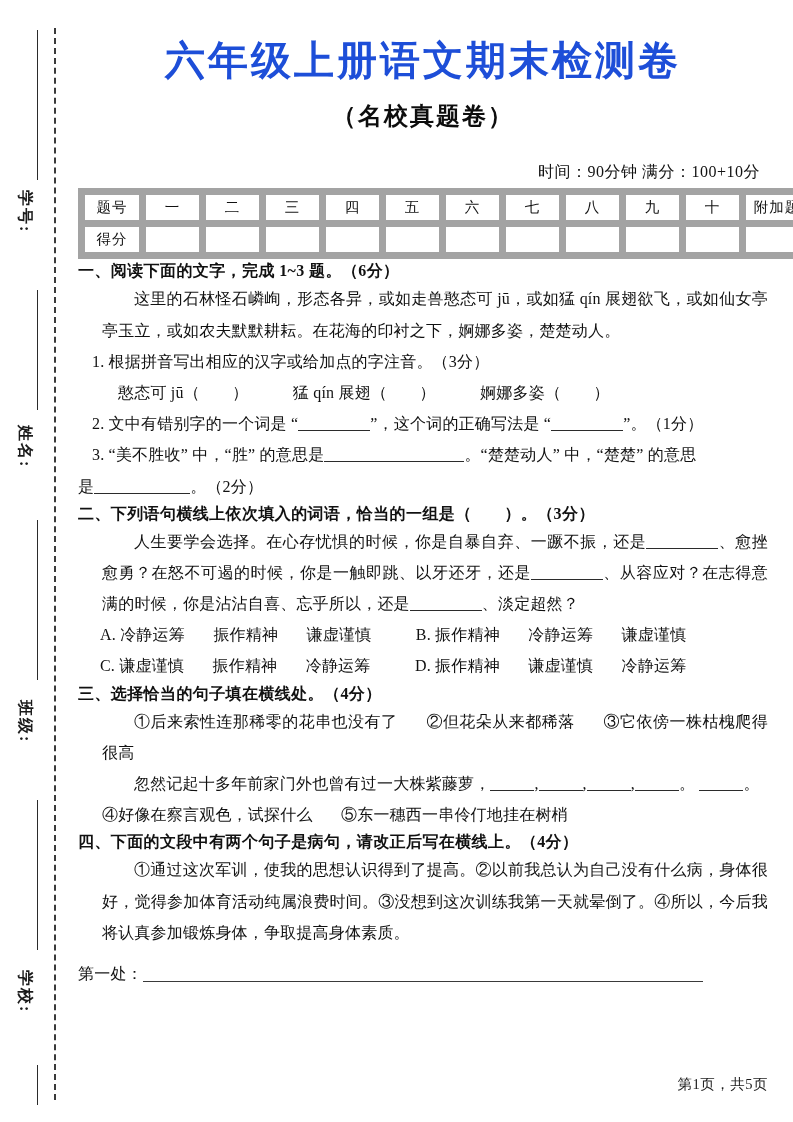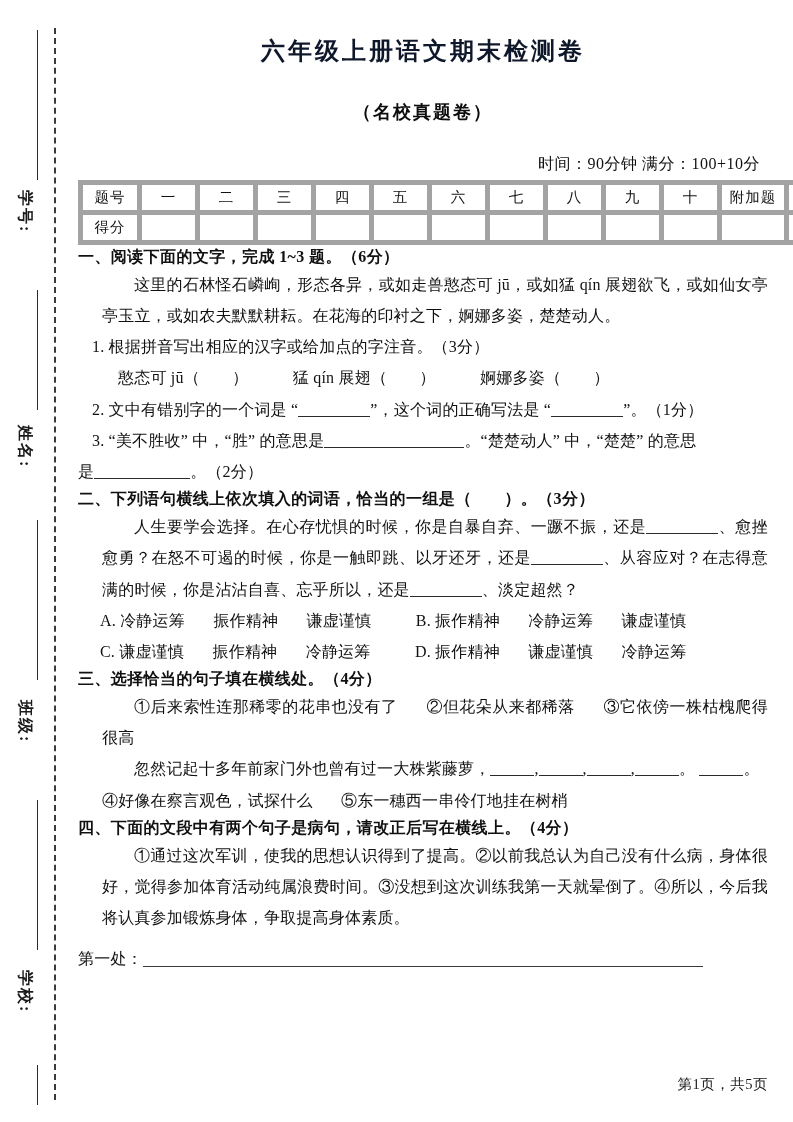--- a/index.html
+++ b/index.html
@@ -56,54 +56,54 @@
   .page {
     position: absolute;
     left: 78px;
     top: 0;
     width: 690px;
     height: 1122px;
   }
 
   .title-main {
     text-align: center;
-    font-size: 24px;
+    font-size: 40px;
     font-weight: bold;
     letter-spacing: 3px;
     margin-top: 38px;
     line-height: 1.16;
-    color: #0f172a;
+    color: #1d4ed8;
   }
   .title-sub {
     text-align: center;
-    font-size: 18px;
+    font-size: 24px;
     font-weight: bold;
     letter-spacing: 2px;
-    margin-top: 34px;
+    margin-top: 16px;
     color: #0d0d0d;
   }
 
   .meta-line {
     text-align: right;
     font-size: 16px;
     margin-top: 30px;
     padding-right: 8px;
     letter-spacing: 0.5px;
     font-family: Liberation Serif, serif;
   }
 
   
   table.score-table {
     border-collapse: collapse;
     width: 678px;
     margin-top: 5px;
     table-layout: fixed;
   }
   table.score-table td {
-    border: 5px solid #a3a3a3;
+    border: 7px solid #a3a3a3;
     height: 25px;
     text-align: center;
     vertical-align: middle;
     font-size: 14.5px;
     letter-spacing: 1px;
     padding: 0;
   }
   td.rowhead { width: 54px; font-size: 14.5px; }
   td.numcol  { width: 53px; }
   td.extra   { width: 62px; font-size: 13px; letter-spacing: 0; }

